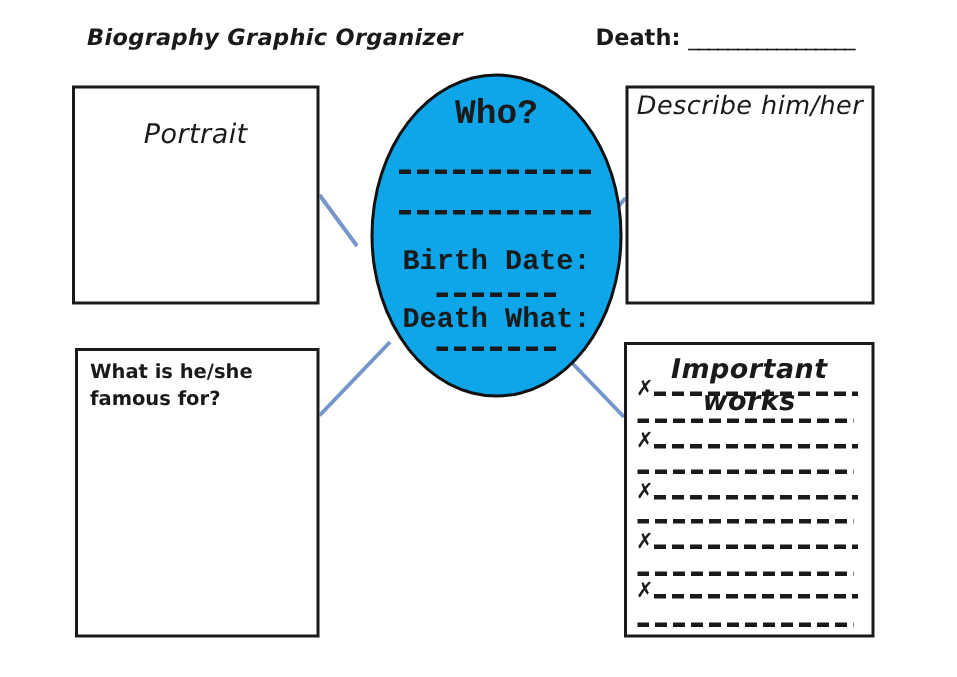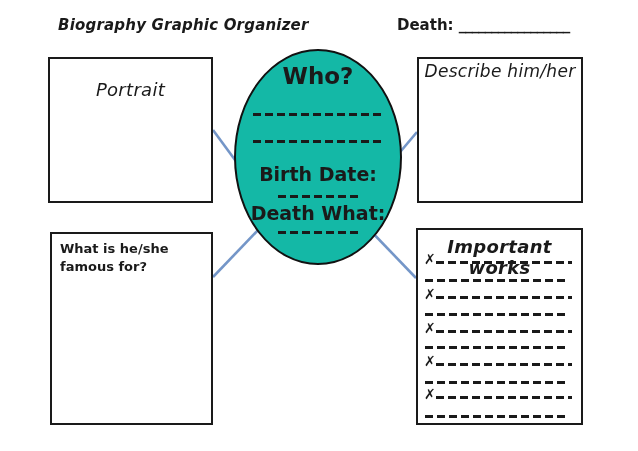--- a/index.html
+++ b/index.html
@@ -4,21 +4,21 @@
 <style>
   * { margin:0; padding:0; box-sizing:border-box; }
   html,body { width:638px; height:451px; background:#ffffff; overflow:hidden; }
   body { font-family:"DejaVu Sans", sans-serif; color:#1a1a1a; position:relative; }
 
   .page { position:absolute; left:0; top:0; width:638px; height:451px; background:#fff; }
 
   
   .title { position:absolute; left:58px; top:16px; font-size:15px; font-weight:bold; letter-spacing:0.2px;font-style:italic; }
   .name-line { position:absolute; left:397px; top:16px; font-size:15px; font-weight:bold; white-space:nowrap; }
-  .name-line .blank { font-weight:bold; letter-spacing:-1px; }
+  .name-line .blank { font-weight:normal; letter-spacing:-1px; }
 
   
   svg.connectors { position:absolute; left:0; top:0; z-index:1; }
 
   
   .box { position:absolute; border:2px solid #1a1a1a; background:#fff; z-index:2; }
   .box-portrait { left:48px;  top:57px;  width:165px; height:146px; }
   .box-describe { left:417px; top:57px;  width:166px; height:146px; }
   .box-famous   { left:50px;  top:232px; width:163px; height:193px; }
   .box-works    { left:416px; top:228px; width:167px; height:197px; }
@@ -31,22 +31,22 @@
   
   .dash { background:repeating-linear-gradient(90deg,#1a1a1a 0 8px,transparent 8px 12px); }
 
   
   .w-row { position:absolute; left:6px; right:9px; height:16px; }
   .w-row .dash-line { position:absolute; left:12px; right:0; bottom:2px; height:3px; }
   .w-row.plain .dash-line { left:1px; right:3px; }
   .w-row .xmark { position:absolute; left:0; bottom:0; font-size:14px; font-weight:bold; line-height:1; }
 
   
-  .ellipse { position:absolute; left:234px; top:49px; width:168px; height:216px;
-             border:2.5px solid #111; border-radius:50%; background:#14b8a6; z-index:2; }
+  .ellipse { position:absolute; left:247px; top:49px; width:168px; height:216px;
+             border:2.5px solid #111; border-radius:50%; background:#0ea5e9; z-index:2;font-family:Liberation Mono, monospace; }
   .ellipse .who { position:absolute; top:12px; left:0; width:100%; text-align:center;
                   font-size:23px; font-weight:bold; }
   .e-line { position:absolute; height:3px; }
   .e-line.wide  { left:17px; right:17px; }
   .e-line.short { left:42px; right:42px; height:2.5px; }
   .e-label { position:absolute; left:0; width:100%; text-align:center; font-size:19px; font-weight:bold; }
 </style>
 </head>
 <body>
 

